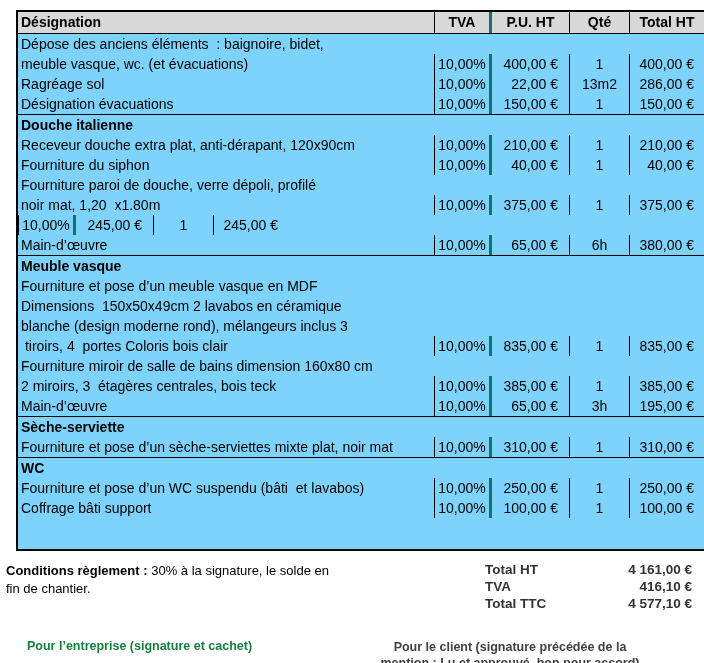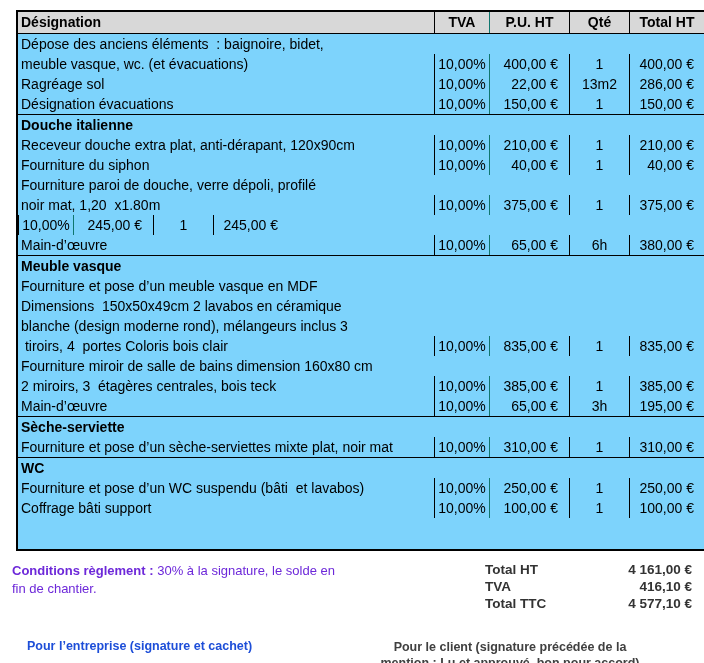--- a/index.html
+++ b/index.html
@@ -24,44 +24,44 @@
   }
   .thead {
     display:flex; height:22px; flex:0 0 22px;
     background:#d8d8d8;
     border-bottom:1px solid #000;
     font-weight:bold; line-height:21px;
   }
   .row { display:flex;align-items:flex-end; }
   .c-des  { width:416px; padding:0 4px 0 3px; white-space:pre-wrap; }
   .c-tva  { width:55px;  border-left:1px solid #000; text-align:center; }
-  .c-pu   { width:80px;  border-left:1px solid #0f766e; text-align:right; padding-right:11px; }
+  .c-pu   { width:80px;  border-left:3px solid #0f766e; text-align:right; padding-right:11px; }
   .c-qte  { width:60px;  border-left:1px solid #000; text-align:center; }
   .c-tot  { width:75px;  border-left:1px solid #000; text-align:right; padding-right:10px; }
   .thead .c-tva, .thead .c-pu, .thead .c-qte, .thead .c-tot { text-align:center; padding-right:0; }
   .section { border-top:1px solid #000; }
   .section.first { border-top:none; }
   .sec-title { font-weight:bold; }
   .filler { flex:1 1 auto; min-height:0; }
 
   
   .conditions {
-    position:absolute; left:12px; top:562px; width:350px;
-    font-size:13px; line-height:18px; color:#6d28d9;
+    position:absolute; left:6px; top:562px; width:350px;
+    font-size:13px; line-height:18px; color:#000000;
     white-space:pre-wrap;
   }
   .conditions .lbl { font-weight:bold; }
   .totals {
     position:absolute; left:485px; top:561px; width:207px;
     font-size:13.5px; line-height:17px; font-weight:bold; color:#333333;
   }
   .totals-row { display:flex; justify-content:space-between; }
   .sig-left {
     position:absolute; left:27px; top:639px;
-    font-size:12.5px; font-weight:bold; color:#1d4ed8;
+    font-size:12.5px; font-weight:bold; color:#15803d;
   }
   .sig-right {
     position:absolute; left:375px; top:639px; width:270px;
     font-size:12.5px; font-weight:bold; color:#404040;
     text-align:center; white-space:pre-line; line-height:16px;
   }
 </style>
 </head>
 <body>
 

